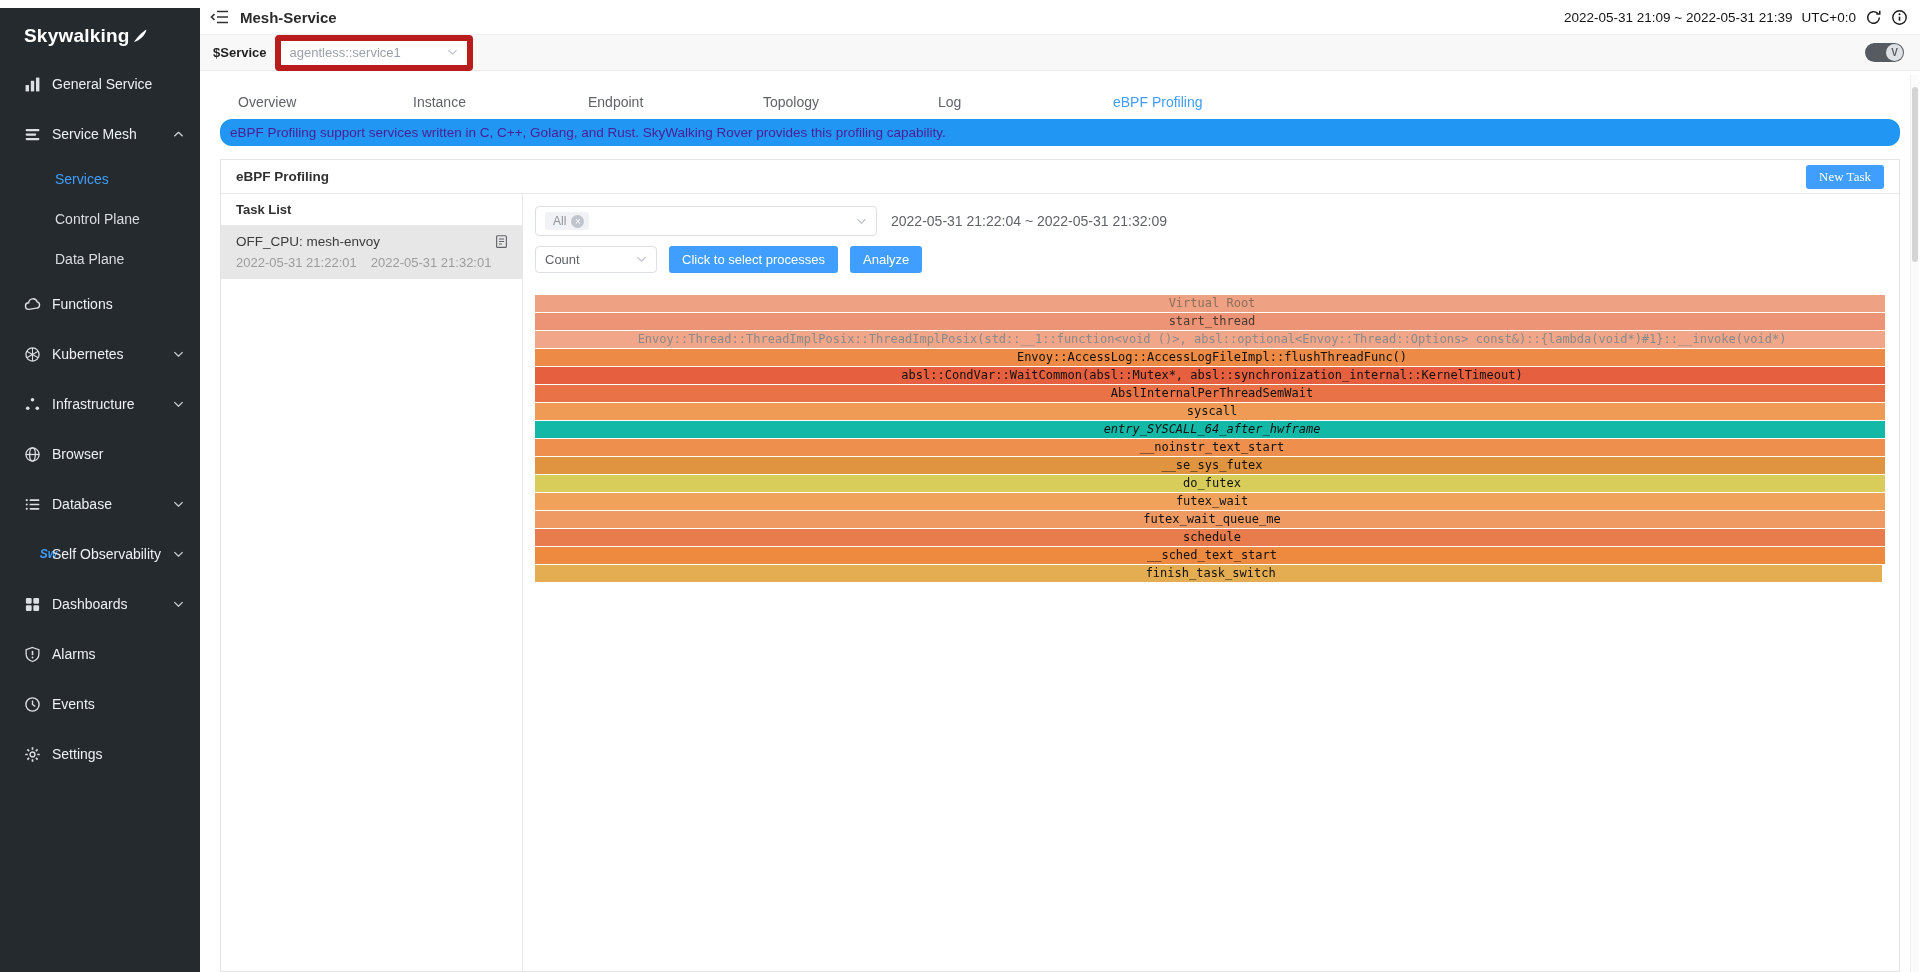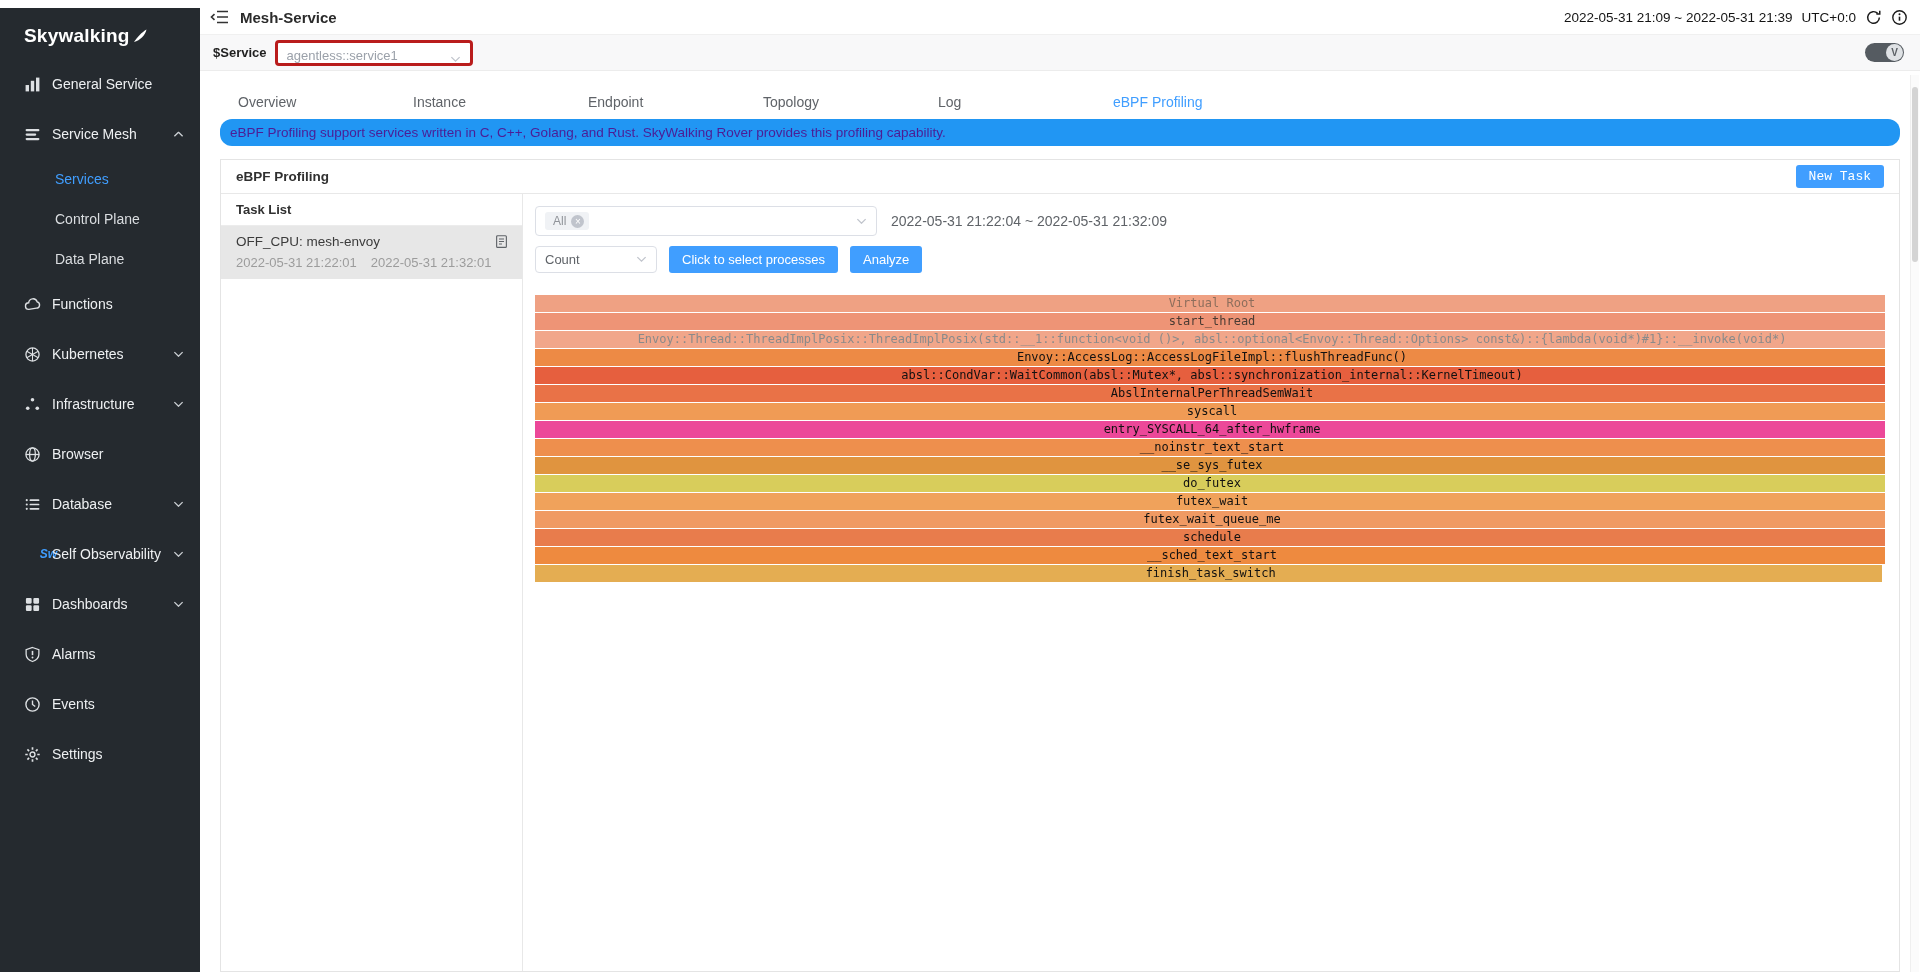--- a/index.html
+++ b/index.html
@@ -33,22 +33,22 @@
   .collapse-icon { width:19px; height:16px; color:#333; cursor:pointer; display:inline-flex; }
   .page-title { margin-left:11px; font-size:15px; font-weight:bold; color:#2b2b2b; }
   .topbar-right { margin-left:auto; display:flex; align-items:center; gap:9px;
     font-size:13.5px; color:#141414; }
   .top-icon { width:17px; height:17px; color:#1b1b1b; display:inline-flex; cursor:pointer; }
 
   .servicebar { height:37px; background:#f8f8f9; border-top:1px solid #f0f0f0;
     border-bottom:1px solid #ececec; display:flex; align-items:center;
     padding:0 16px 0 13px; flex:none; }
   .service-label { font-size:13px; font-weight:bold; color:#1f1f1f; margin-right:8px; }
-  .service-select { width:198px; height:26px; background:#fff; border:3px solid #b91c1c;
-    border-radius:4px; display:flex; align-items:flex-end; padding:0 9px; font-size:13px;
+  .service-select { width:198px; height:36px; background:#fff; border:6px solid #b91c1c;
+    border-radius:4px; display:flex; align-items:center; padding:0 9px; font-size:13px;
     color:#9ba1aa; cursor:pointer; }
   .sel-chevron { margin-left:auto; width:11px; color:#c0c4cc; display:inline-flex; }
   .version-toggle { margin-left:auto; width:39px; height:19px; border-radius:10px;
     background:#555b61; position:relative; cursor:pointer; }
   .version-knob { position:absolute; right:1px; top:1px; width:17px; height:17px;
     border-radius:50%; background:#dfe2e5; color:#5a5f64; font-size:10px; font-weight:bold;
     display:flex; align-items:center; justify-content:center; }
 
   .tabbar { height:47px; display:flex; align-items:center; padding:14px 0 0 20px;
     background:#fff; flex:none; }
@@ -60,21 +60,21 @@
     color:#4c1d95; font-size:13.5px; padding-left:10px; border-radius:12px; flex:none;
     white-space:nowrap; overflow:hidden; }
 
   .panel { margin:13px 20px 0 20px; border:1px solid #e4e4e4; background:#fff;
     flex:1; min-height:0; display:flex; flex-direction:column; }
   .panel-header { height:34px; flex:none; border-bottom:1px solid #e8e8e8;
     display:flex; align-items:center; padding:0 15px; }
   .panel-title { font-size:13.5px; font-weight:bold; color:#303030; }
   .new-task-btn { margin-left:auto; background:#409eff; color:#fff; border:none;
     font-size:13px; padding:4px 13px; border-radius:3px; cursor:pointer;
-    font-family:Liberation Mono, monospace; }
+    font-family:Liberation Serif, serif; }
 
   .panel-body { flex:1; min-height:0; display:flex; }
   .task-col { width:302px; flex:none; border-right:1px solid #e8e8e8; }
   .task-col-header { height:32px; line-height:32px; padding-left:15px; font-size:13px;
     font-weight:bold; color:#303030; border-bottom:1px solid #ececec; }
   .task-item { background:#e7e7e7; padding:8px 13px 9px 15px; cursor:pointer; }
   .task-item-top { display:flex; align-items:center; }
   .task-name { font-size:13.5px; color:#3b3b3b; }
   .doc-icon { margin-left:auto; width:15px; height:15px; color:#5f6368;
     display:inline-flex; cursor:pointer; }
@@ -413,21 +413,21 @@
           </div>
 
           <div class="flame">
               <div class="flame-row" style="width: 100%; background: rgb(239, 161, 131); color: rgb(141, 110, 92);">Virtual Root</div>
               <div class="flame-row" style="width: 100%; background: rgb(238, 148, 118); color: rgb(74, 59, 51);">start_thread</div>
               <div class="flame-row" style="width: 100%; background: rgb(241, 166, 138); color: rgb(138, 138, 138);">Envoy::Thread::ThreadImplPosix::ThreadImplPosix(std::__1::function&lt;void ()&gt;, absl::optional&lt;Envoy::Thread::Options&gt; const&amp;)::{lambda(void*)#1}::__invoke(void*)</div>
               <div class="flame-row" style="width: 100%; background: rgb(237, 138, 69); color: rgb(17, 17, 17);">Envoy::AccessLog::AccessLogFileImpl::flushThreadFunc()</div>
               <div class="flame-row" style="width: 100%; background: rgb(230, 95, 62); color: rgb(17, 17, 17);">absl::CondVar::WaitCommon(absl::Mutex*, absl::synchronization_internal::KernelTimeout)</div>
               <div class="flame-row" style="width: 100%; background: rgb(233, 114, 71); color: rgb(17, 17, 17);">AbslInternalPerThreadSemWait</div>
               <div class="flame-row" style="width: 100%; background: rgb(240, 155, 85); color: rgb(17, 17, 17);">syscall</div>
-              <div class="flame-row" style="width: 100%; background: #ec4899; color: rgb(17, 17, 17);">entry_SYSCALL_64_after_hwframe</div>
+              <div class="flame-row" style="width: 100%; background: #14b8a6; color: rgb(17, 17, 17); font-style: italic;">entry_SYSCALL_64_after_hwframe</div>
               <div class="flame-row" style="width: 100%; background: rgb(238, 143, 77); color: rgb(17, 17, 17);">__noinstr_text_start</div>
               <div class="flame-row" style="width: 100%; background: rgb(224, 148, 63); color: rgb(17, 17, 17);">__se_sys_futex</div>
               <div class="flame-row" style="width: 100%; background: rgb(216, 205, 91); color: rgb(17, 17, 17);">do_futex</div>
               <div class="flame-row" style="width: 100%; background: rgb(240, 162, 91); color: rgb(17, 17, 17);">futex_wait</div>
               <div class="flame-row" style="width: 100%; background: rgb(240, 154, 99); color: rgb(17, 17, 17);">futex_wait_queue_me</div>
               <div class="flame-row" style="width: 100%; background: rgb(232, 124, 76); color: rgb(17, 17, 17);">schedule</div>
               <div class="flame-row" style="width: 100%; background: rgb(238, 138, 63); color: rgb(17, 17, 17);">__sched_text_start</div>
               <div class="flame-row" style="width: 99.8%; background: rgb(228, 173, 82); color: rgb(17, 17, 17);">finish_task_switch</div>
             </div>
         </div>

